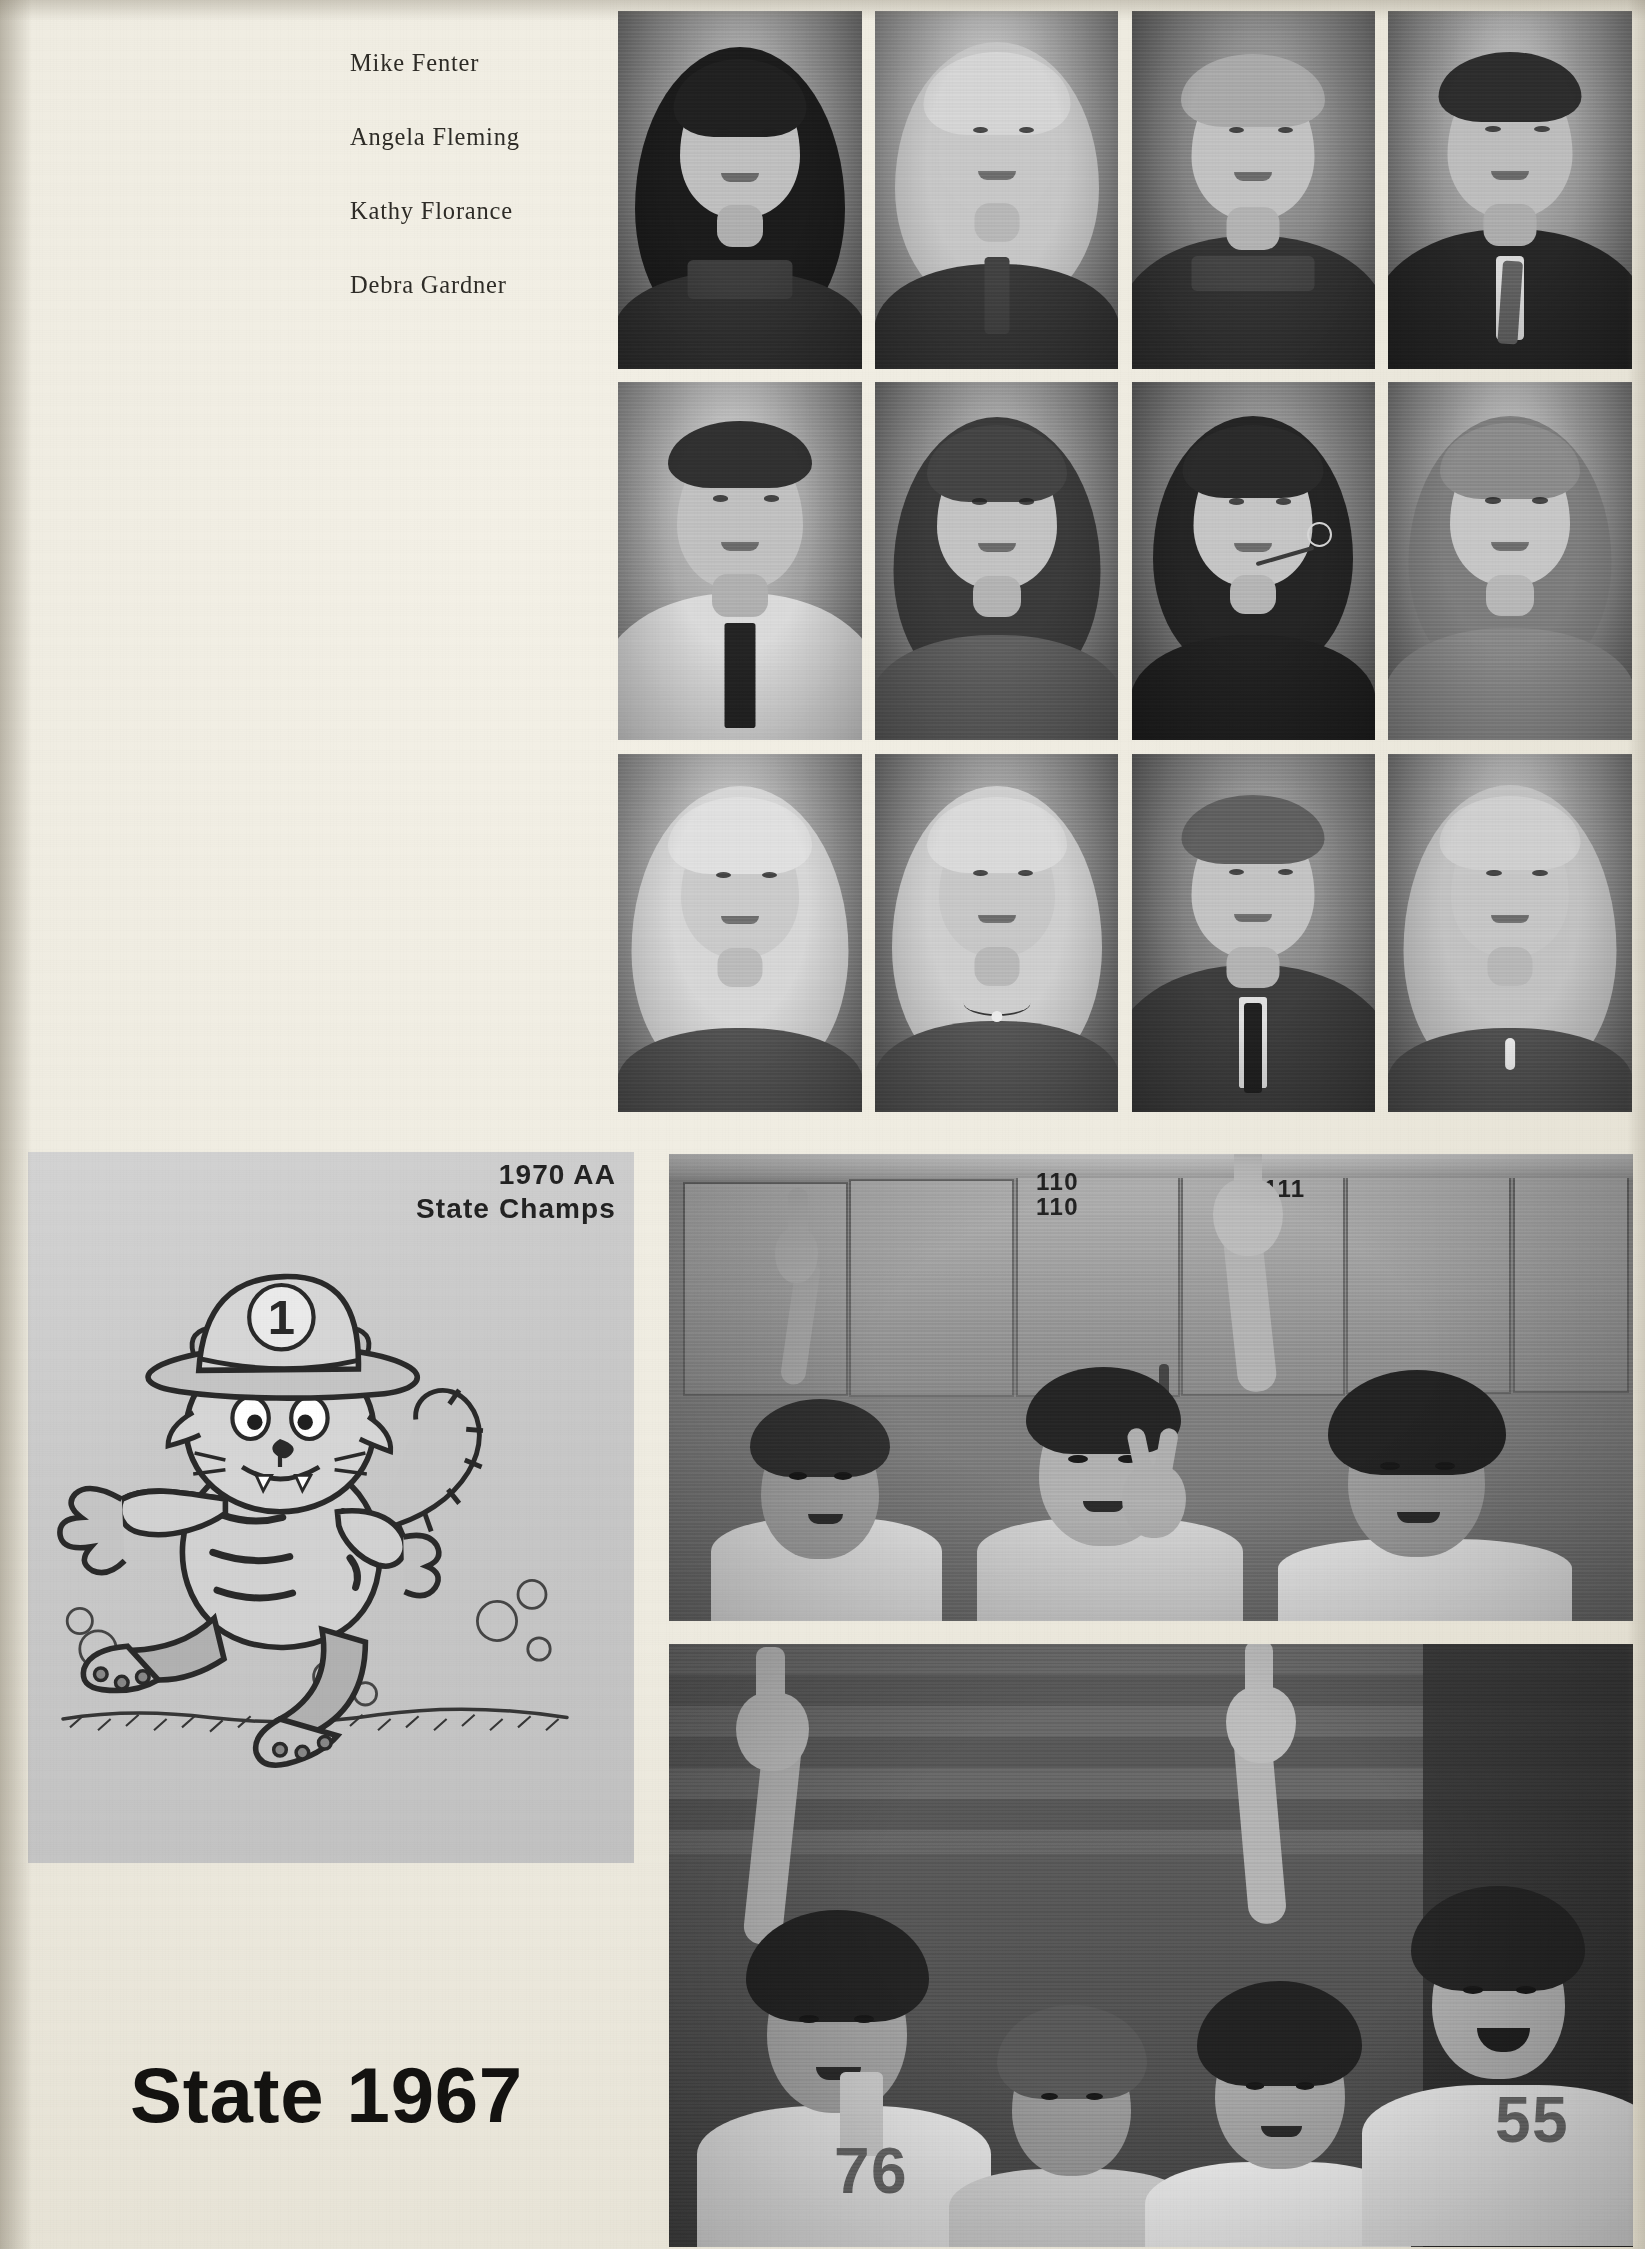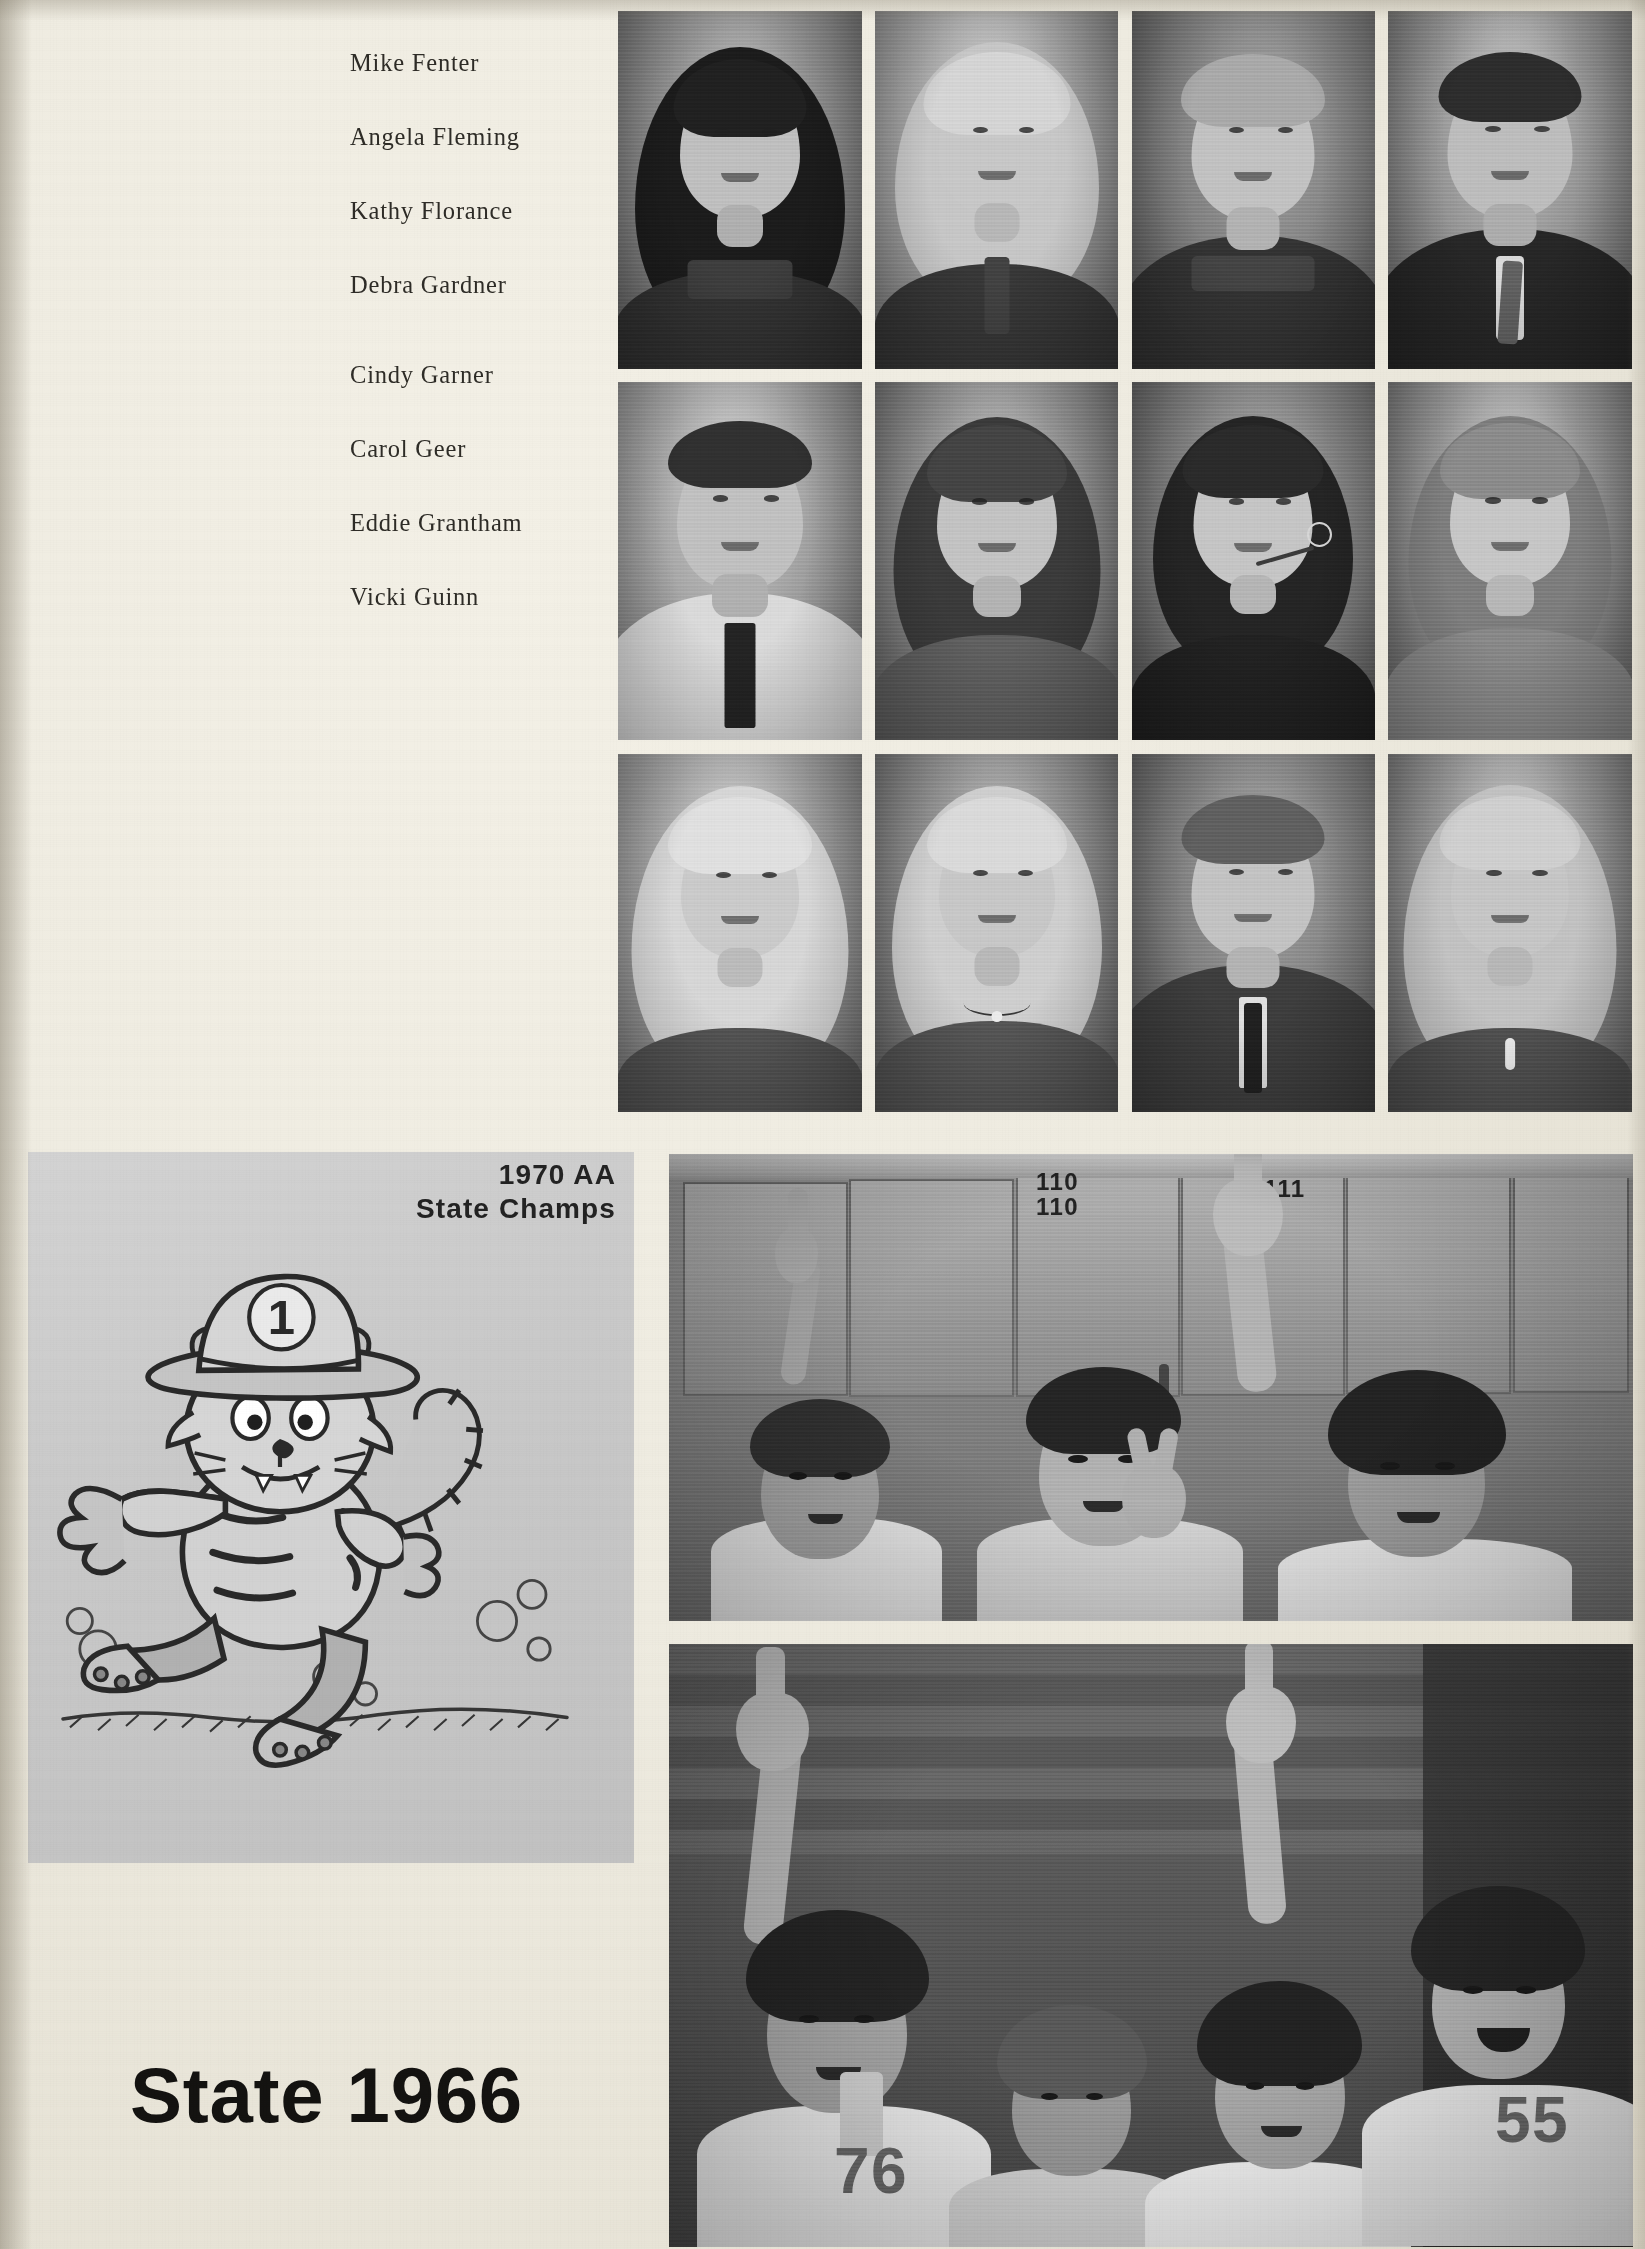--- a/index.html
+++ b/index.html
@@ -296,26 +296,20 @@
   <div class="name-col">
 
 
     <div class="name-group">
       <div class="name-line">Mike Fenter</div>
       <div class="name-line">Angela Fleming</div>
       <div class="name-line">Kathy Florance</div>
       <div class="name-line">Debra Gardner</div>
     </div>
 
-    <div class="name-group">
-      <div class="name-line">Cindy Garner</div>
-      <div class="name-line">Carol Geer</div>
-      <div class="name-line">Eddie Grantham</div>
-      <div class="name-line">Vicki Guinn</div>
-    </div>
 
   </div>
 
   <div class="portrait-grid">
 
     <div class="portrait-row">
 
       <div class="portrait">
         <div class="bg bk-a"></div>
         <div class="fig">
@@ -751,20 +745,20 @@
       <div style="position:absolute;left:80px;top:111px;width:19.6px;height:7.7px;border-radius:50%;background:#211e1a;"></div>
       <div style="position:absolute;left:133px;top:111px;width:19.6px;height:7.7px;border-radius:50%;background:#211e1a;"></div>
       <div style="position:absolute;left:94px;top:153px;width:53px;height:24px;border-radius:0 0 28px 28px;background:#29251f;"></div>
     </div>
     <div class="jersey-num" style="left:826px;top:439px;">55</div>
 
     <div class="grain-ov"></div>
       <div class="vig-ov"></div>
   </div>
 
-  <div class="state-title">State 1966</div>
+  <div class="state-title">State 1967</div>
 
   <div class="paper-grain"></div>
   <div class="edge-shadow-left"></div>
   <div class="edge-shadow-top"></div>
   <div class="edge-shadow-right"></div>
 </div>
 
 
 </body></html>

